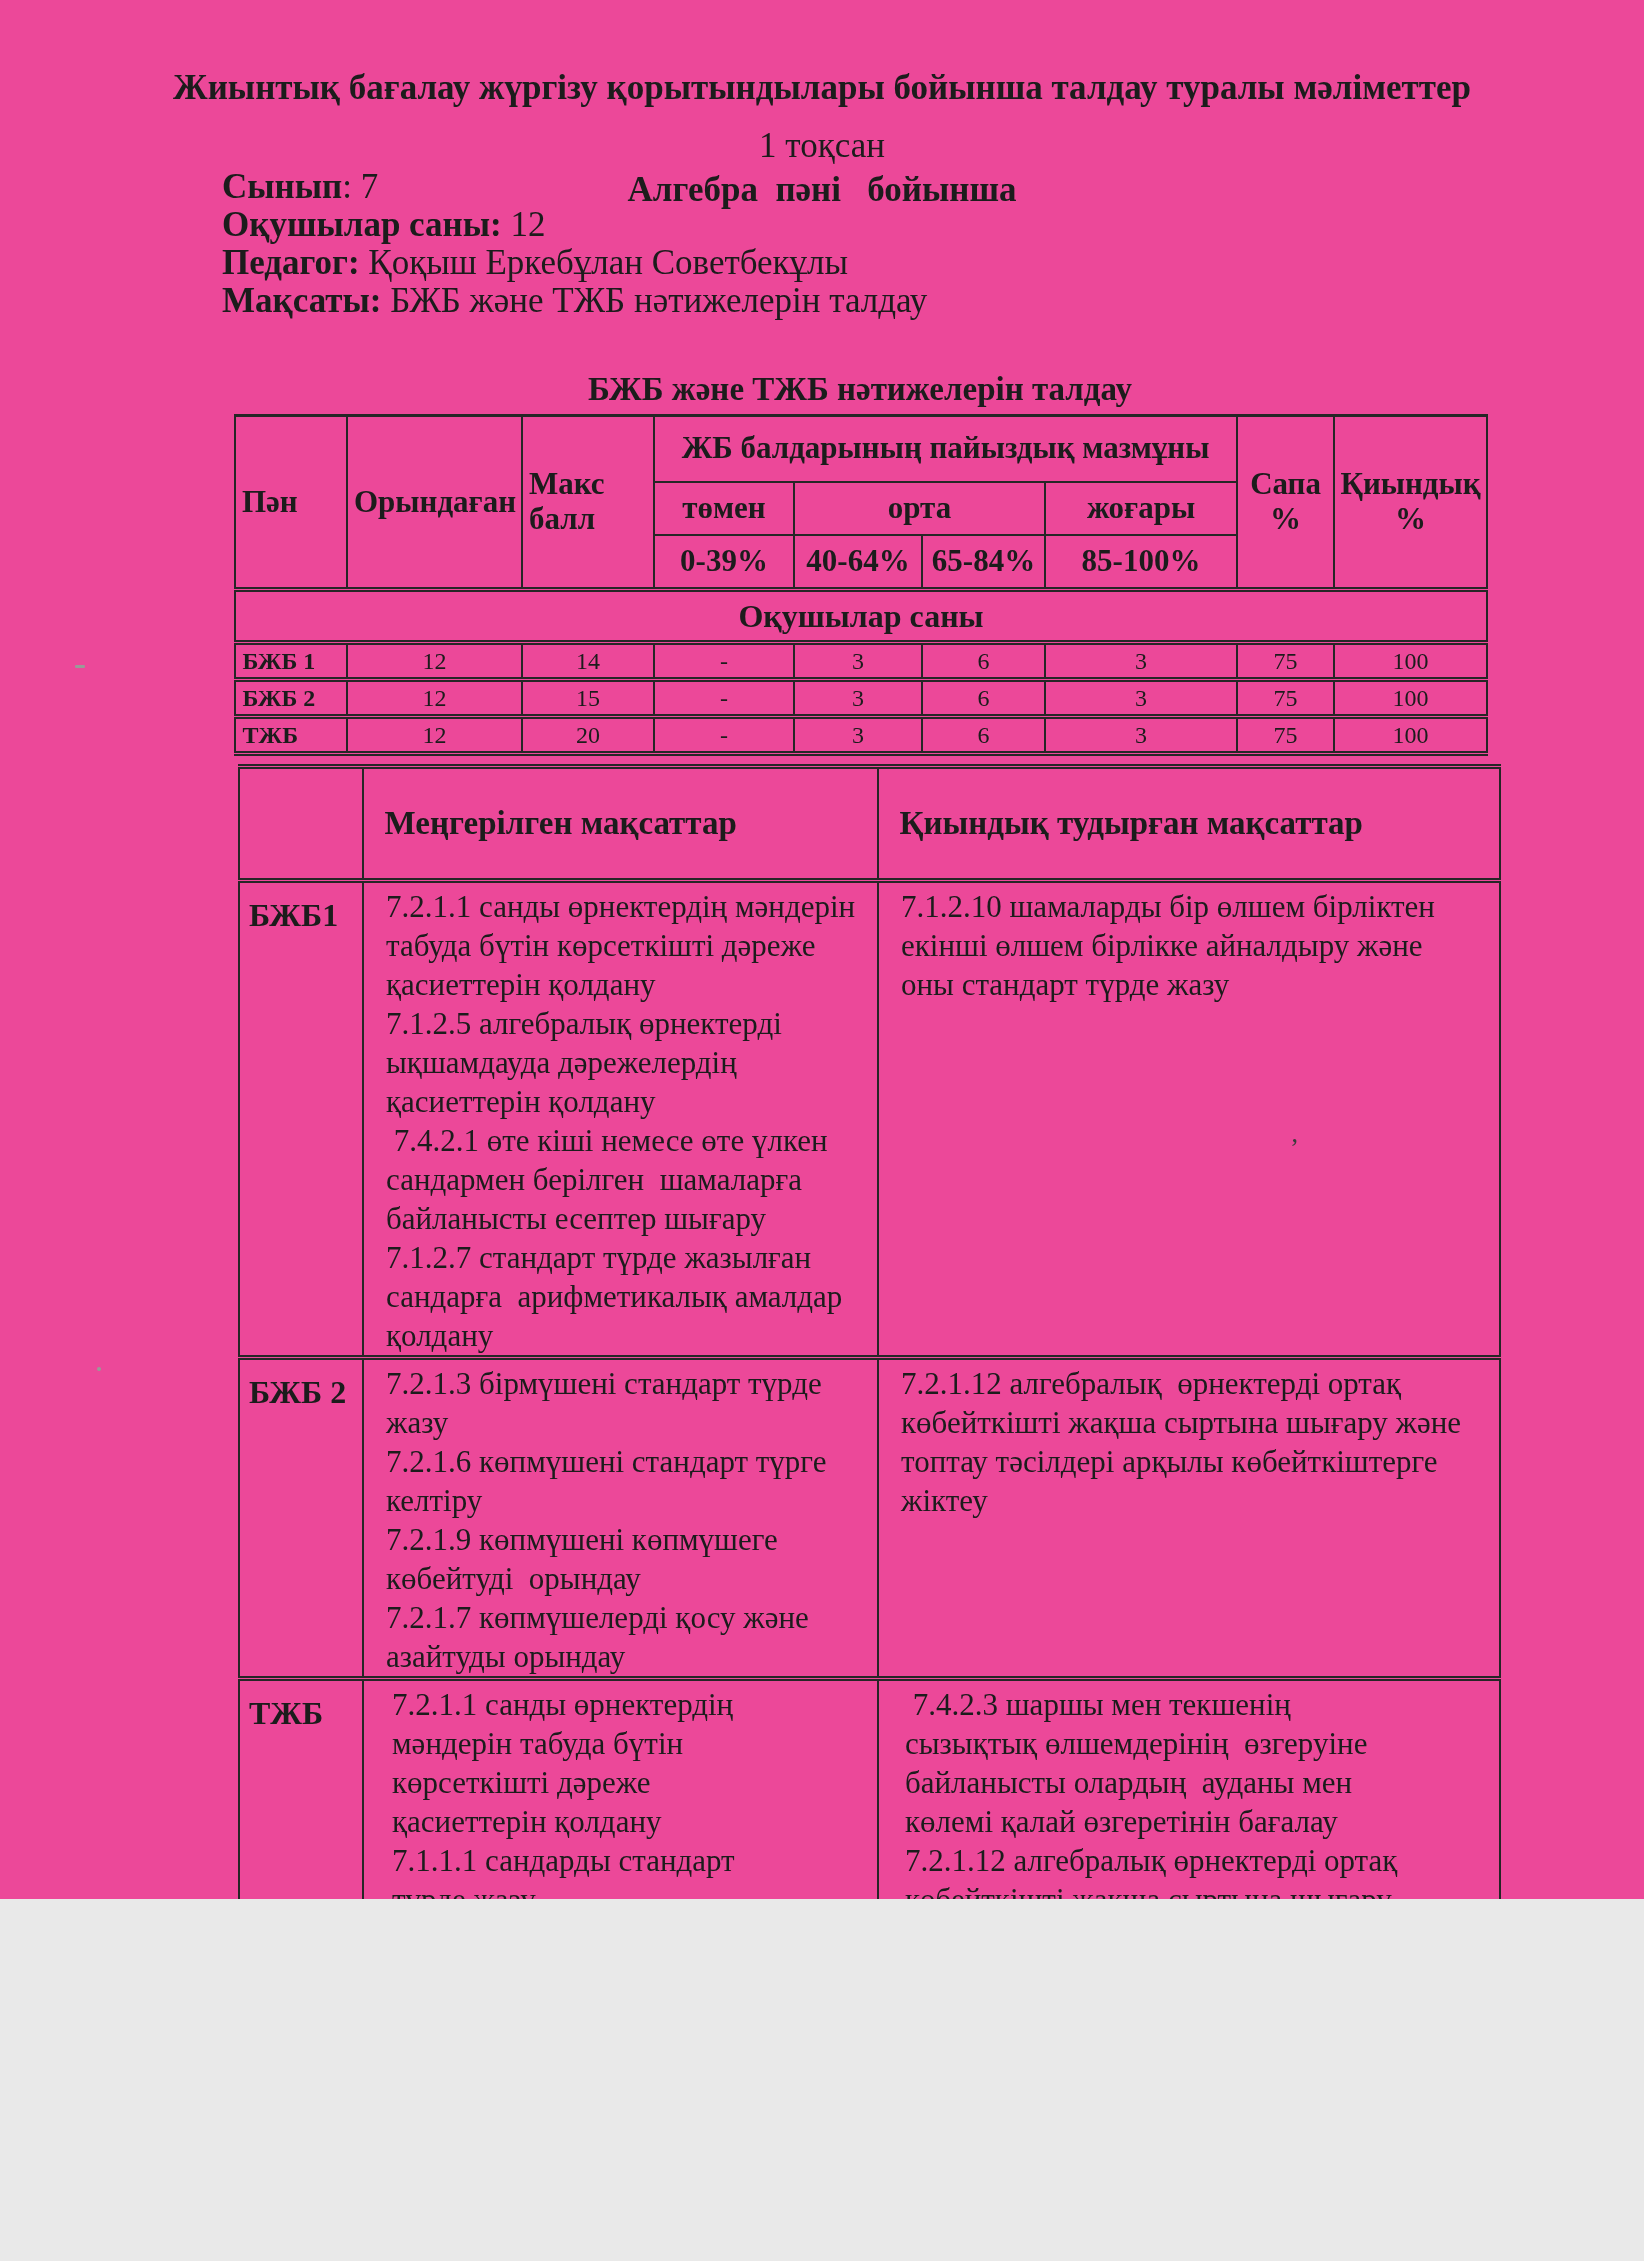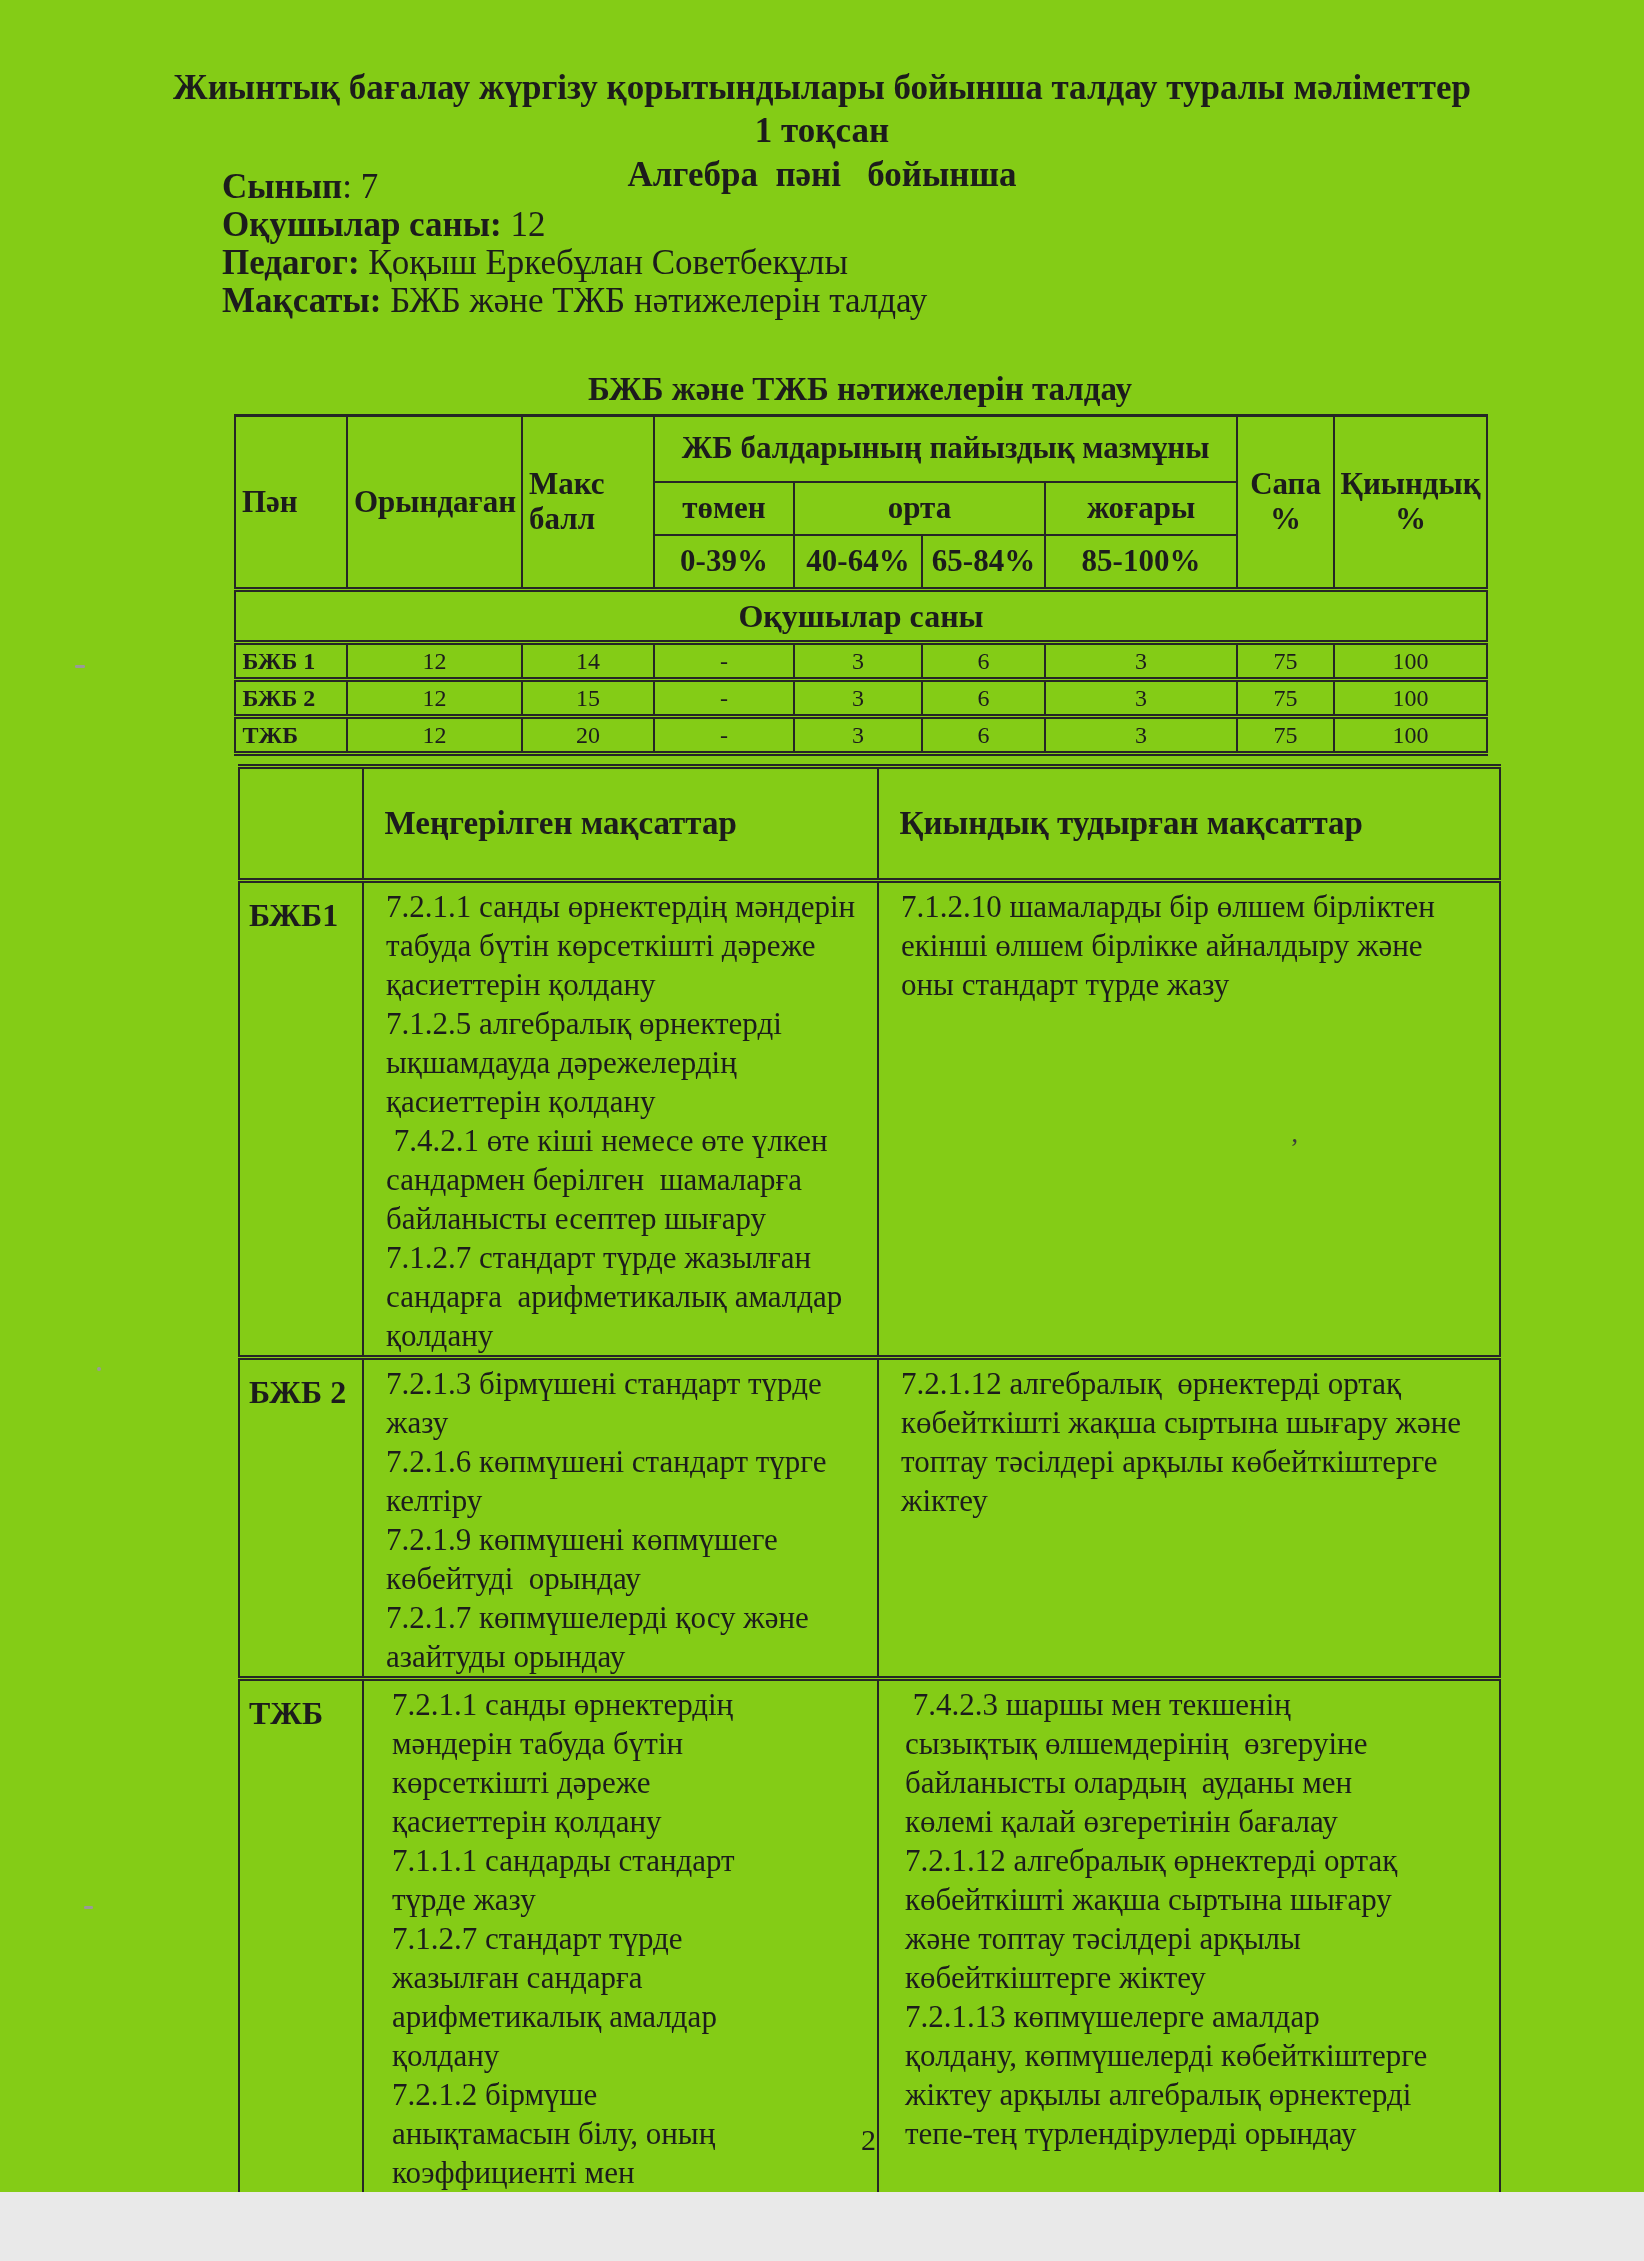--- a/index.html
+++ b/index.html
@@ -2,27 +2,27 @@
 <html style="font-size:10.3px"><head>
 <meta charset="utf-8">
 <style>
   html,body{margin:0;padding:0;}
   body{
     width:1644px;height:2261px;
     background:#e9e9e9;
     font-family:"Liberation Serif","DejaVu Serif",serif;
   }
   .page{
-    position:relative;width:1644px;height:2192px;
-    background:#84cc16;color:#1c1c1c;overflow:hidden;
+    position:relative;width:1644px;height:1899px;
+    background:#ec4899;color:#1c1c1c;overflow:hidden;
   }
   
   .titles{position:absolute;top:67px;left:0;width:1644px;text-align:center;}
   .title-main{font-size:35px;font-weight:bold;line-height:41px;}
-  .title-sub{font-size:35px;font-weight:bold;line-height:41px;margin-top:2px;}
+  .title-sub{font-size:35px;font-weight:normal;line-height:41px;margin-top:17px;}
   .title-subject{font-size:35px;font-weight:bold;line-height:41px;margin-top:2.6px;white-space:pre;}
   .meta{position:absolute;left:222px;top:168px;font-size:35px;line-height:38px;}
   .meta .lbl{font-weight:bold;}
   .meta .val{font-weight:normal;}
   
   .t1-title{position:absolute;left:234px;top:371px;width:1252px;text-align:center;
     font-size:33px;font-weight:bold;}
   table{border-collapse:collapse;table-layout:fixed;}
   .t1{position:absolute;left:234px;top:414px;width:1252px;}
   .t1 th,.t1 td{border:2.6px solid #262626;overflow:hidden;}

